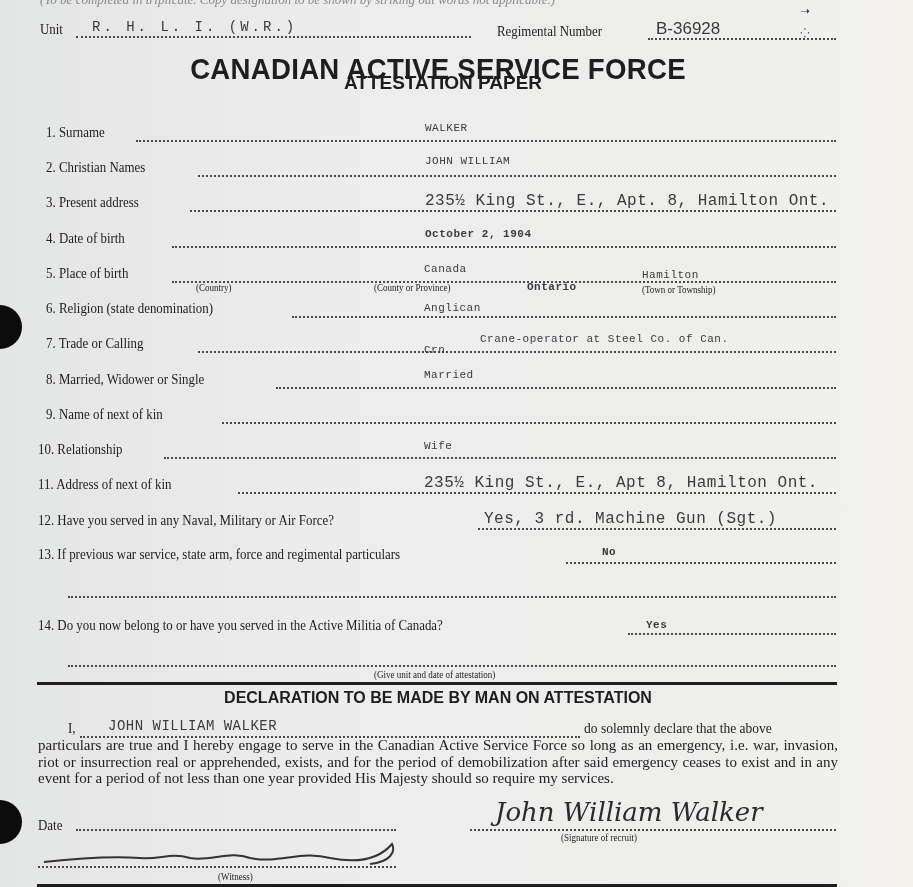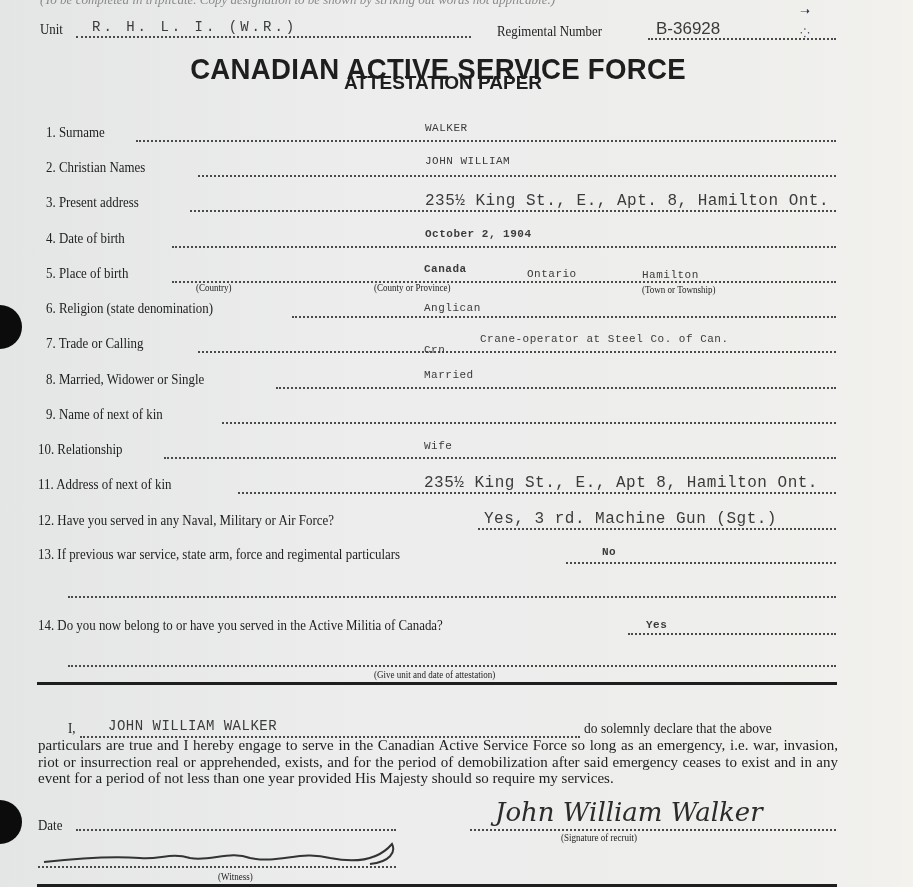--- a/index.html
+++ b/index.html
@@ -62,22 +62,22 @@
   <div class="abs label" style="left:46px; top:194px;"><span>3.</span> <span>Present address</span></div>
   <div class="dots" style="left:190px; top:210px; width:646px;"></div>
   <div class="abs type" style="left:425px; top:192px; font-size:16px;">235½ King St., E., Apt. 8, Hamilton Ont.</div>
 
   <div class="abs label" style="left:46px; top:230px;"><span>4.</span> <span>Date of birth</span></div>
   <div class="dots" style="left:172px; top:246px; width:664px;"></div>
   <div class="abs type" style="left:425px; top:228px; font-weight:bold;">October 2, 1904</div>
 
   <div class="abs label" style="left:46px; top:265px;"><span>5.</span> <span>Place of birth</span></div>
   <div class="dots" style="left:172px; top:281px; width:664px;"></div>
-  <div class="abs type" style="left:424px; top:263px; font-weight:bold;">Canada</div>
-  <div class="abs type" style="left:527px; top:268px; font-weight:normal;">Ontario</div>
+  <div class="abs type" style="left:424px; top:263px; font-weight:normal;">Canada</div>
+  <div class="abs type" style="left:527px; top:281px; font-weight:bold;">Ontario</div>
   <div class="abs type" style="left:642px; top:269px; font-weight:normal;">Hamilton</div>
   <div class="abs small" style="left:196px; top:282px;">(Country)</div>
   <div class="abs small" style="left:374px; top:282px;">(County or Province)</div>
   <div class="abs small" style="left:642px; top:284px;">(Town or Township)</div>
 
   <div class="abs label" style="left:46px; top:300px;"><span>6.</span> <span>Religion (state denomination)</span></div>
   <div class="dots" style="left:292px; top:316px; width:544px;"></div>
   <div class="abs type" style="left:424px; top:302px;">Anglican</div>
 
   <div class="abs label" style="left:46px; top:335px;"><span>7.</span> <span>Trade or Calling</span></div>
@@ -110,20 +110,21 @@
   <div class="dots" style="left:68px; top:596px; width:768px;"></div>
 
   <div class="abs label" style="left:38px; top:617px;"><span>14.</span> <span>Do you now belong to or have you served in the Active Militia of Canada?</span></div>
   <div class="dots" style="left:628px; top:633px; width:208px;"></div>
   <div class="abs type" style="left:646px; top:619px; font-weight:bold;">Yes</div>
   <div class="dots" style="left:68px; top:665px; width:768px;"></div>
   <div class="abs small" style="left:374px; top:669px;">(Give unit and date of attestation)</div>
 
   <div class="rule" style="top:682px; height:3px;"></div>
 
+  <div class="abs title" style="left:0; width:876px; text-align:center; top:689px; font-size:16px;">DECLARATION TO BE MADE BY MAN ON ATTESTATION</div>
 
   <div class="abs label" style="left:68px; top:720px;">I,</div>
   <div class="dots" style="left:80px; top:736px; width:500px;"></div>
   <div class="abs type" style="left:108px; top:718px; font-size:14px;">JOHN WILLIAM WALKER</div>
   <div class="abs label" style="left:584px; top:720px; transform:scaleX(0.9);">do solemnly declare that the above</div>
   <div class="para" style="top:737px; transform:scaleX(1); ">particulars are true and I hereby engage to serve in the Canadian Active Service Force so long as an emergency, i.e. war, invasion, riot or insurrection real or apprehended, exists, and for the period of demobilization after said emergency ceases to exist and in any event for a period of not less than one year provided His Majesty should so require my services.</div>
 
   <div class="abs label" style="left:38px; top:817px;">Date</div>
   <div class="dots" style="left:76px; top:829px; width:320px;"></div>
 

